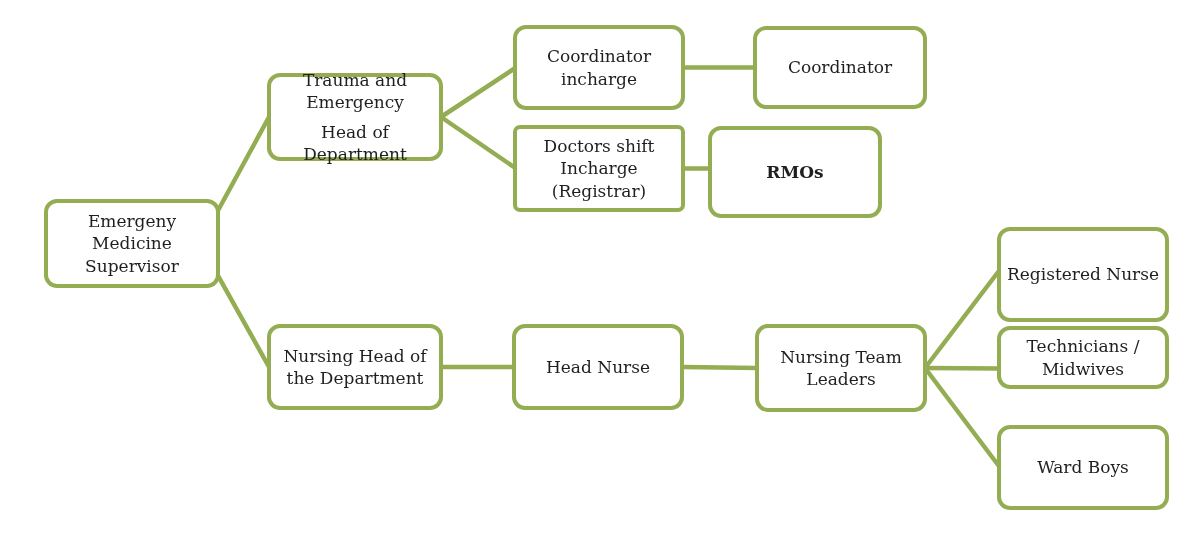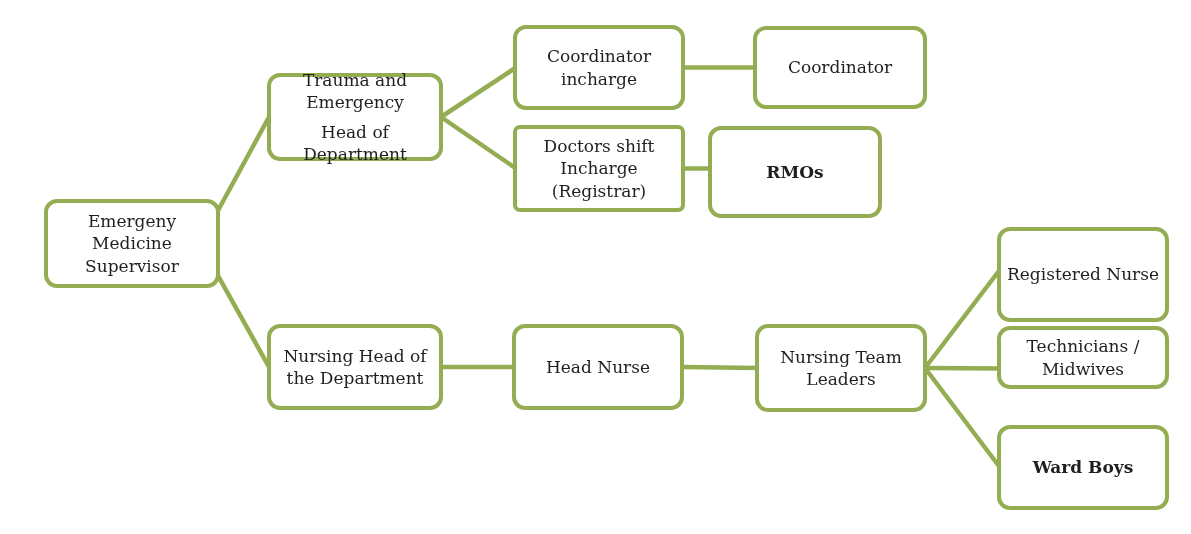--- a/index.html
+++ b/index.html
@@ -105,17 +105,17 @@
   </div>
 
   <div class="node" style="left:997px; top:227px; width:172px; height:95px;">
     <div class="label" style="max-width:160px;">Registered Nurse</div>
   </div>
 
   <div class="node" style="left:997px; top:326px; width:172px; height:63px;">
     <div class="label" style="max-width:135px;">Technicians / Midwives</div>
   </div>
 
-  <div class="node" style="left:997px; top:425px; width:172px; height:85px;font-weight:bold;">
+  <div class="node" style="left:997px; top:425px; width:172px; height:85px;">
     <div class="label" style="max-width:160px;">Ward Boys</div>
   </div>
 
 </div>
 
 </body></html>

